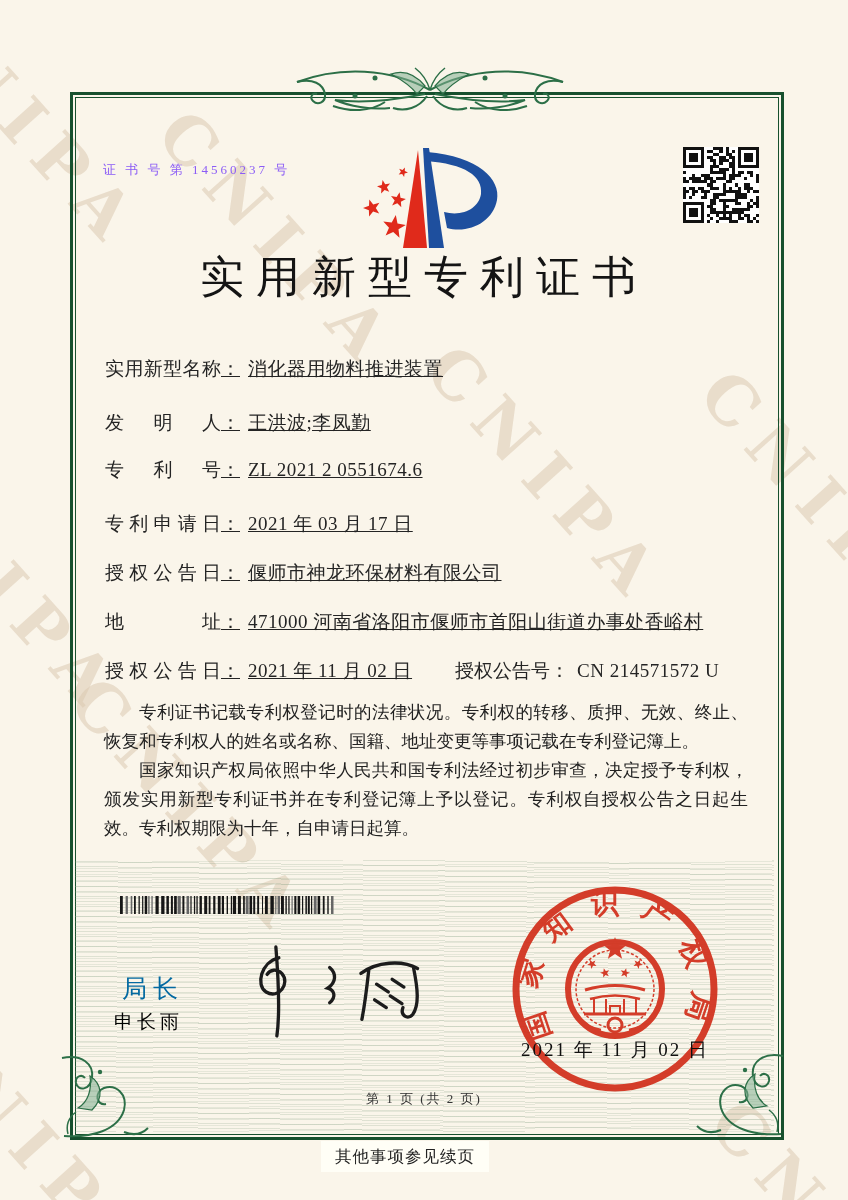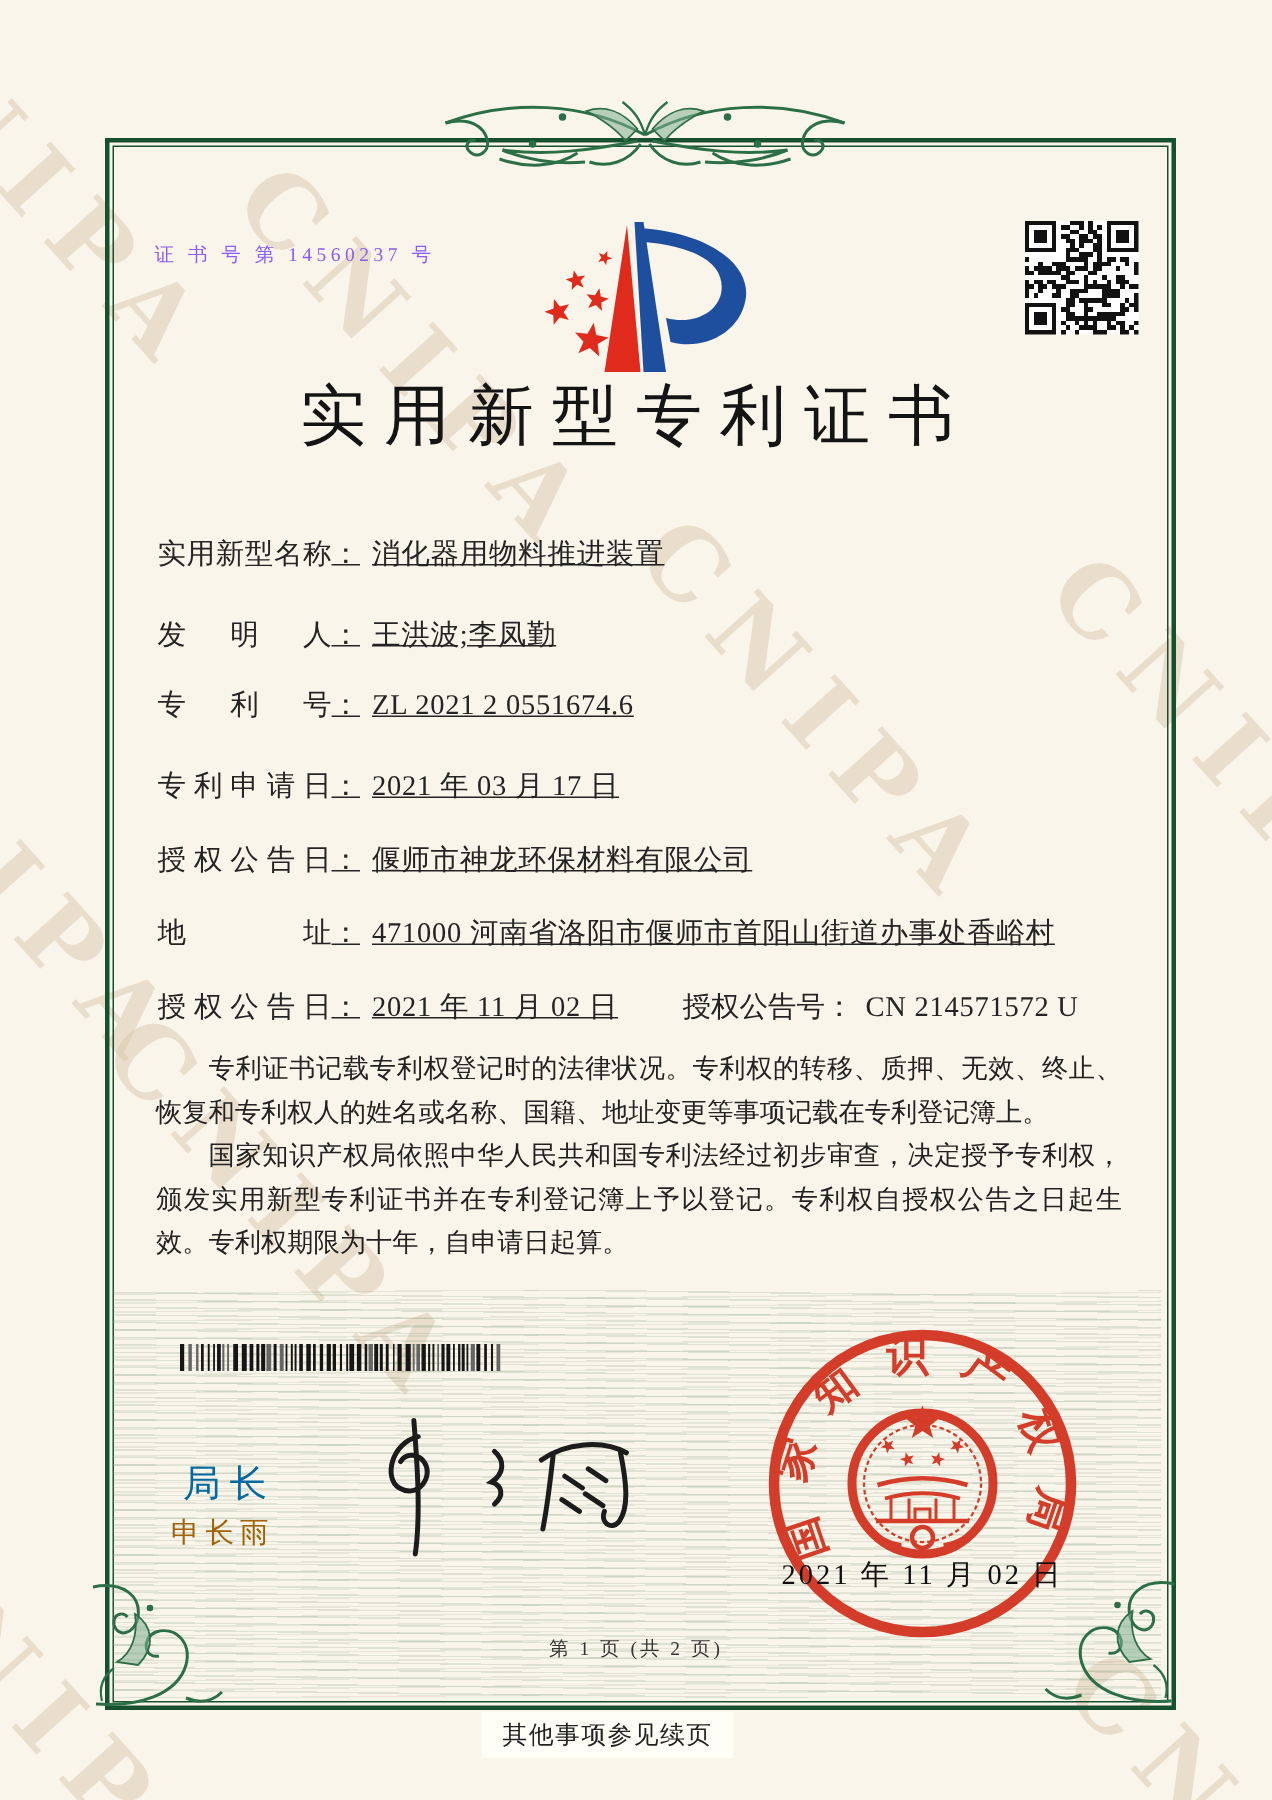--- a/index.html
+++ b/index.html
@@ -38,21 +38,21 @@
   .fval{letter-spacing:0.5px;}
   .grant-no{position:absolute;left:350px;top:0;}
 
   .paras{position:absolute;left:104px;top:698px;width:644px;font-size:17.5px;line-height:29px;
          color:#222;text-align:justify;z-index:4;}
   .paras p{margin:0;text-indent:2em;}
 
   .barcode{position:absolute;left:120px;top:896px;z-index:4;}
 
   .director-title{position:absolute;left:122px;top:972px;font-size:25px;letter-spacing:6px;color:#0369a1;z-index:4;}
-  .director-name{position:absolute;left:114px;top:1009px;font-size:19px;letter-spacing:4px;color:#a16207;z-index:4;}
+  .director-name{position:absolute;left:114px;top:1009px;font-size:19px;letter-spacing:4px;color:#000000;z-index:4;}
   .sig{position:absolute;left:228px;top:942px;z-index:4;}
 
   .seal{position:absolute;left:506px;top:886px;z-index:5;opacity:0.93;}
   .seal-date{position:absolute;left:506px;top:1037px;width:218px;text-align:center;
              font-size:19px;letter-spacing:2px;color:#101010;z-index:6;}
 
   .page-num{position:absolute;left:70px;top:1090px;width:708px;text-align:center;
             font-size:13px;letter-spacing:2px;color:#333;z-index:4;}
 
   .cont-note{position:absolute;left:321px;top:1141px;width:168px;height:31px;line-height:31px;

